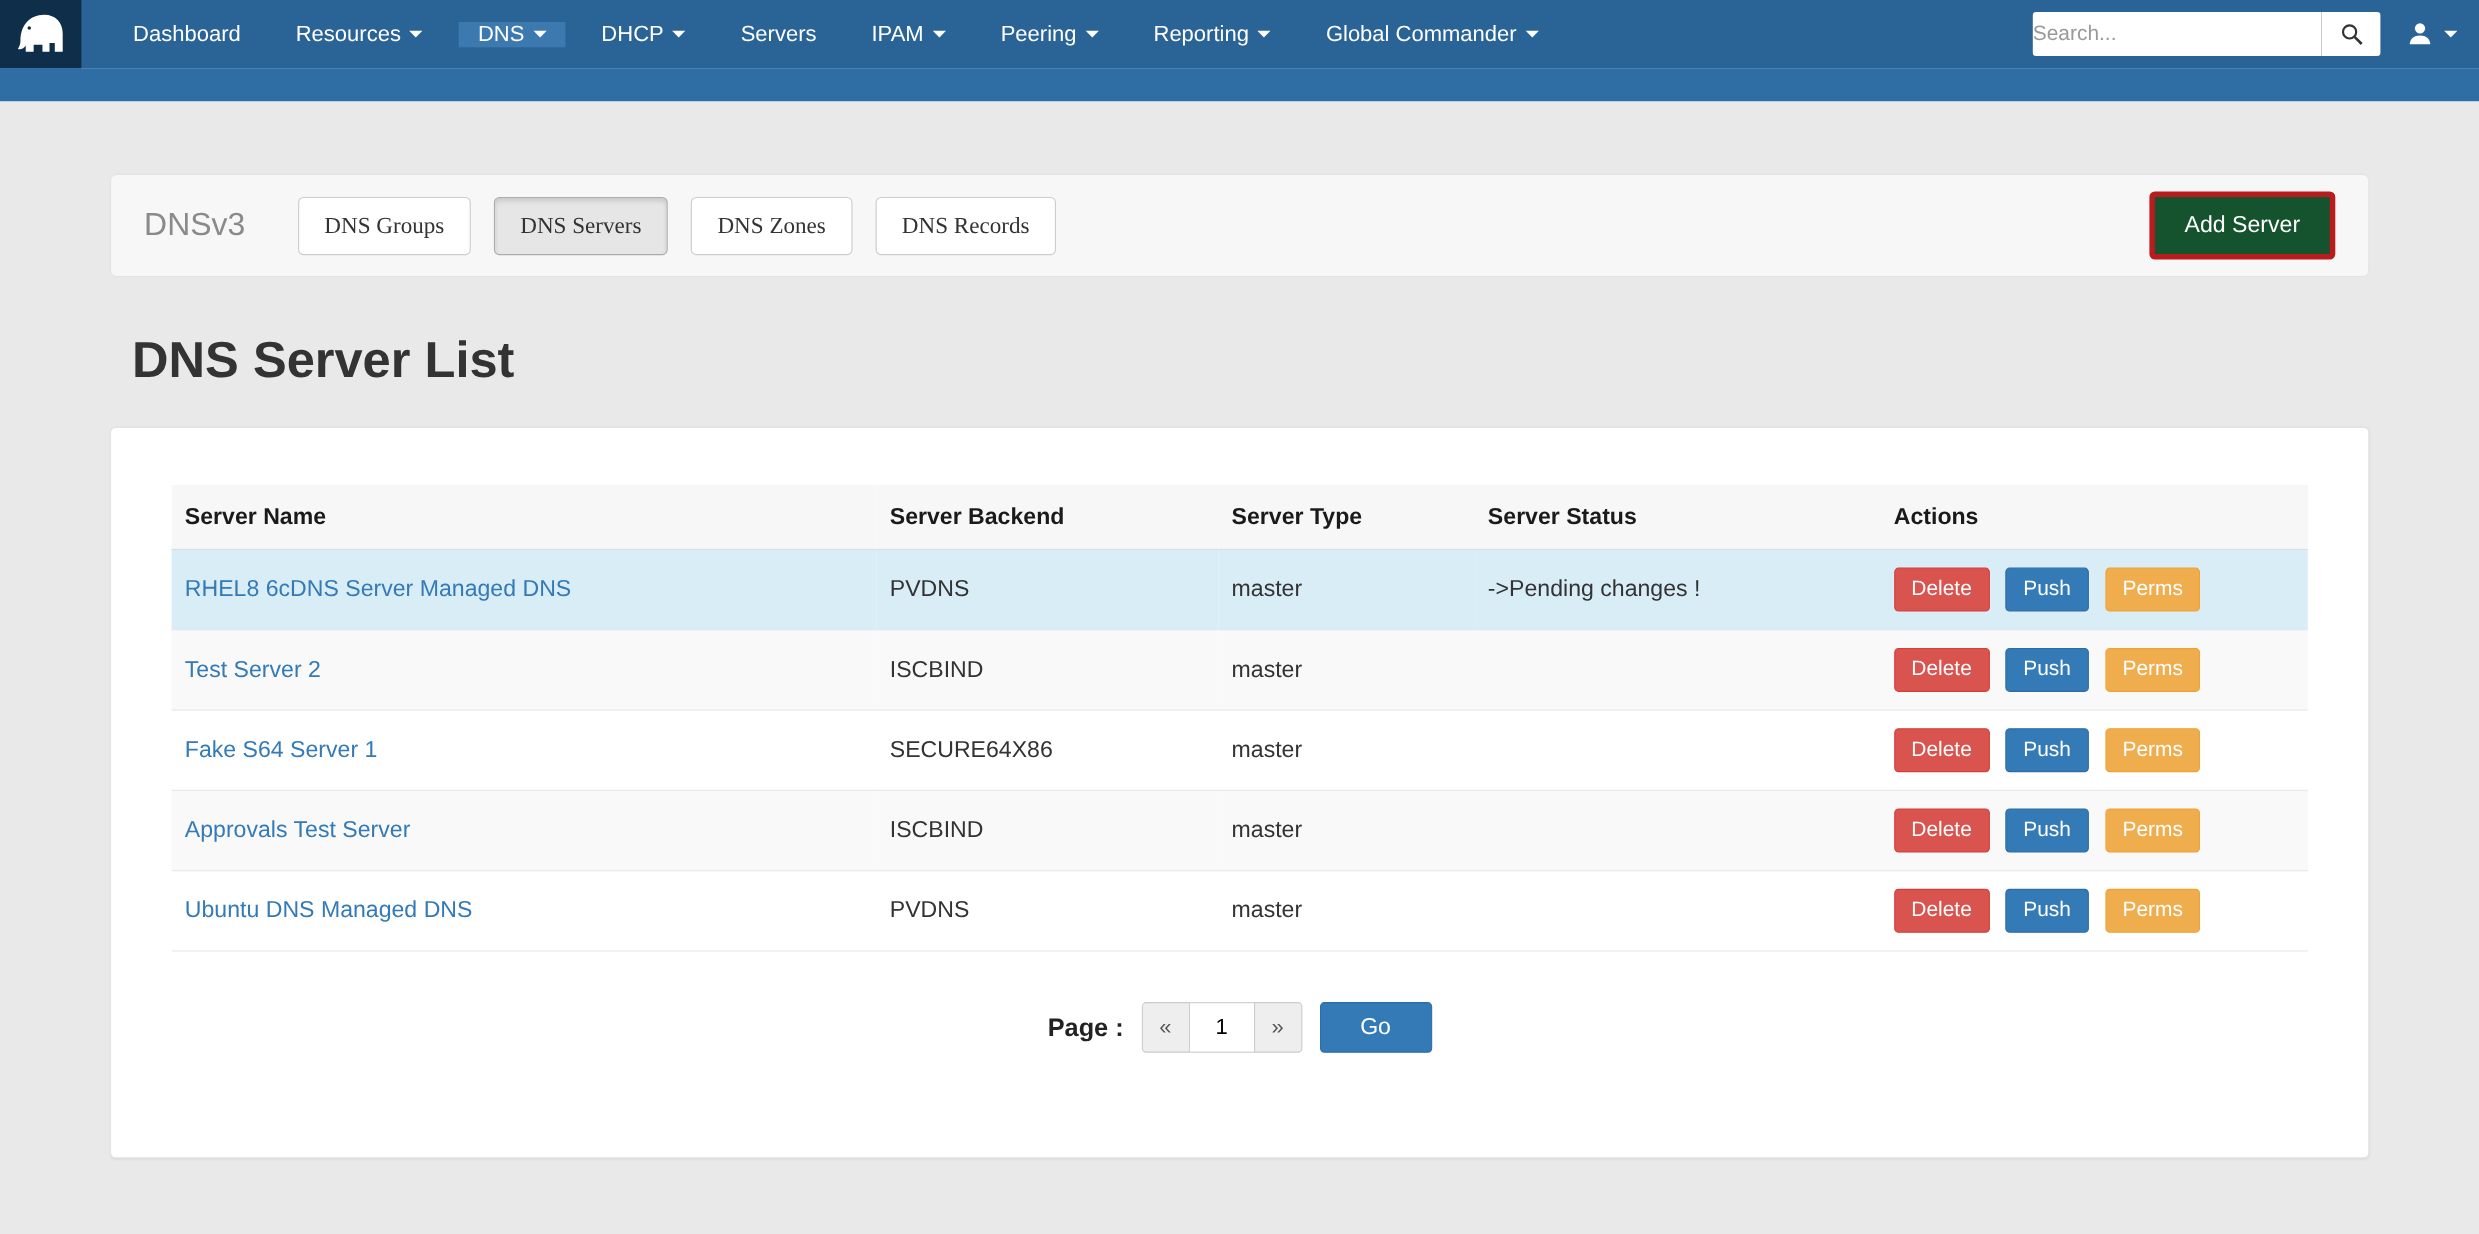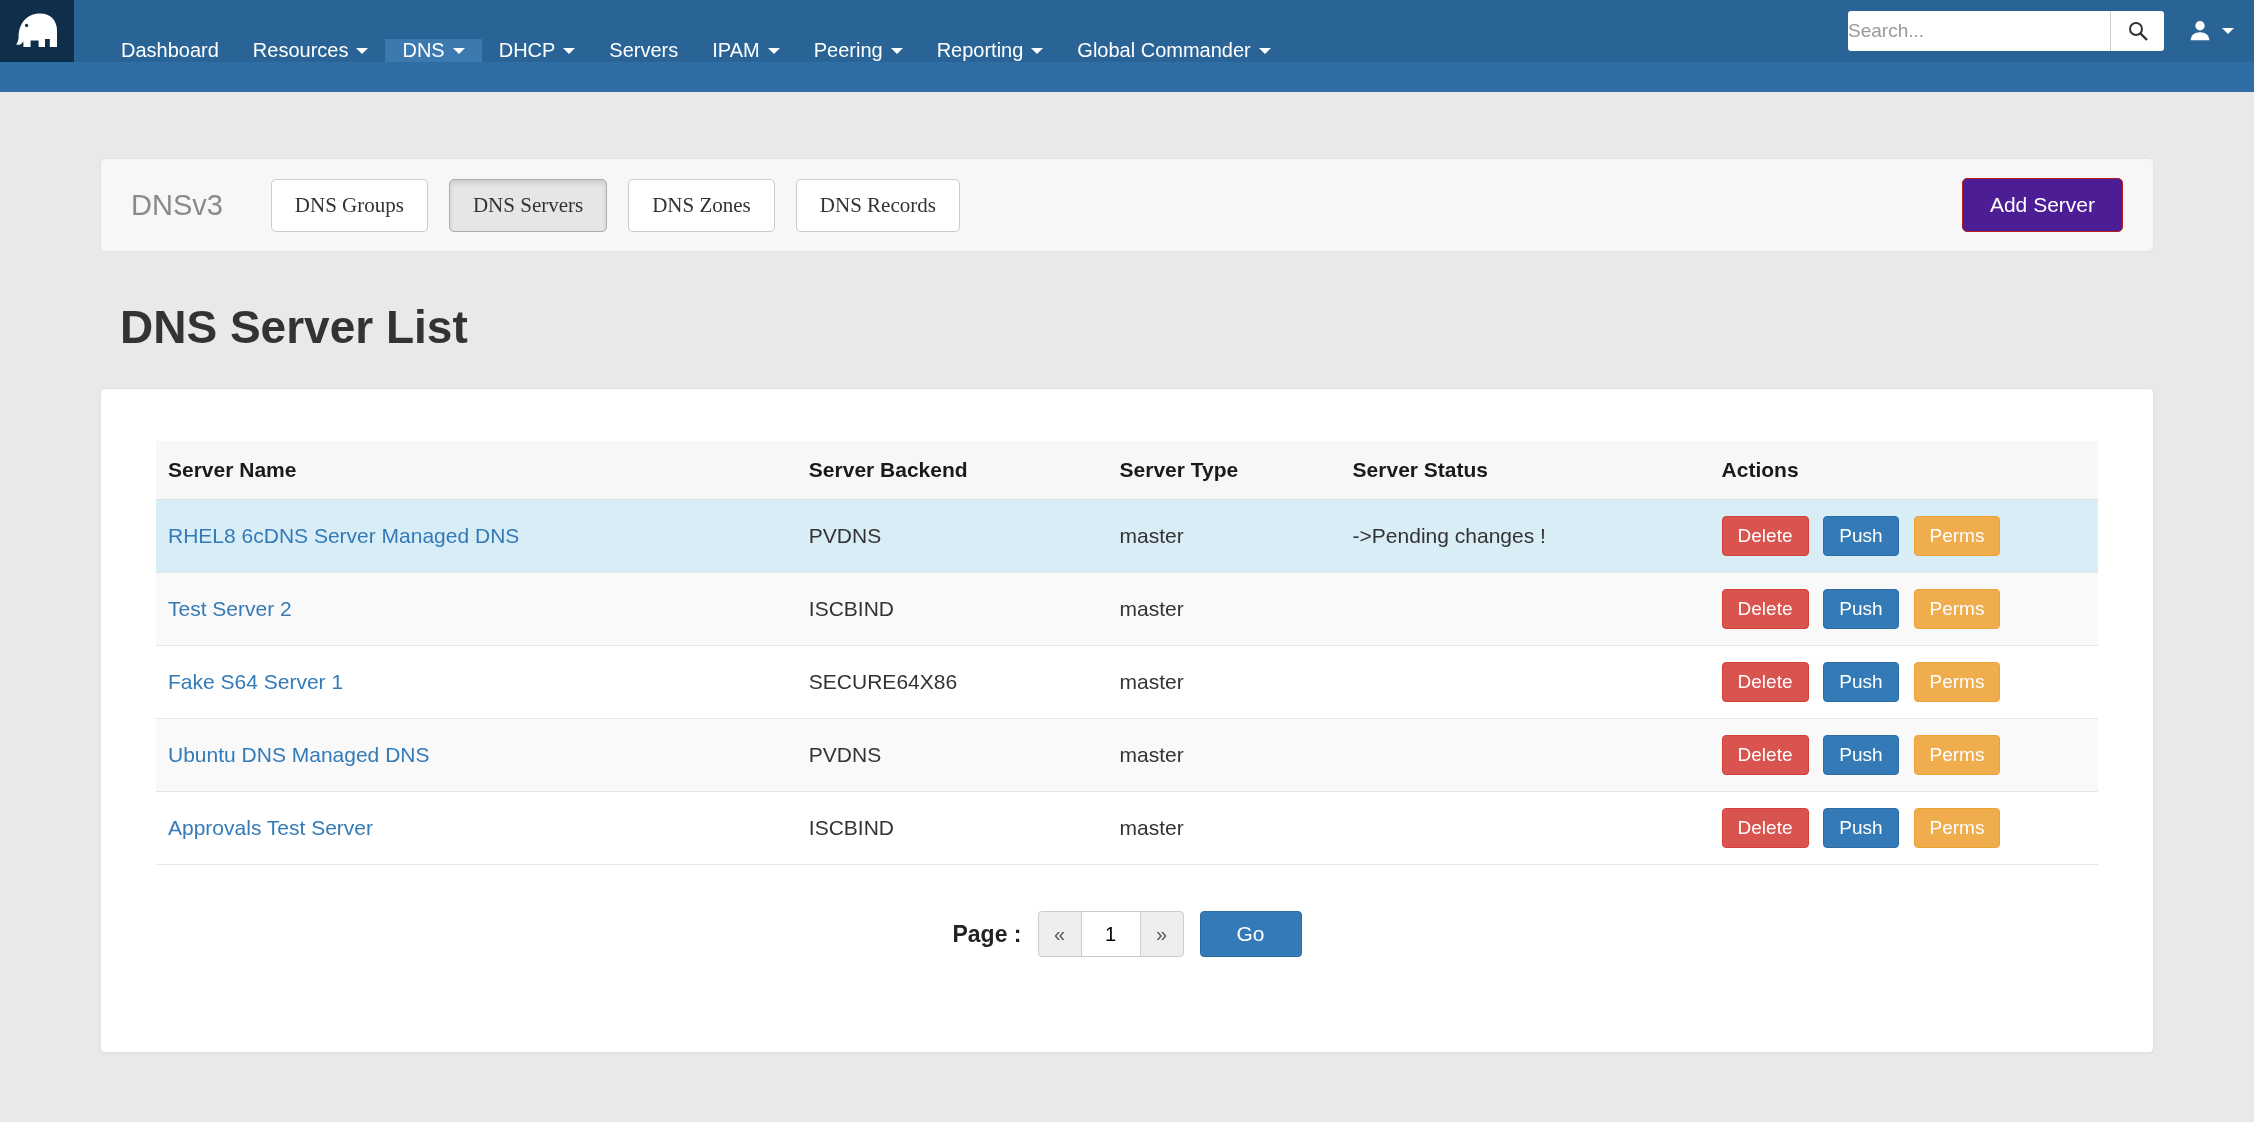--- a/index.html
+++ b/index.html
@@ -6,41 +6,41 @@
   html,body { background:#e9e9e9; }
   body {
     width: 2254px;
     font-family: "Liberation Sans", "DejaVu Sans", sans-serif;
     color:#333;
   }
 
   
   .navbar { height:62px; background:#2a6496; display:flex; align-items:stretch; }
   .brand { width:74px; background:#0f2e49; display:flex; align-items:center; justify-content:center; cursor:pointer; flex:0 0 auto; }
-  .nav-list { display:flex; list-style:none; margin-left:30px; align-items:flex-end; }
+  .nav-list { display:flex; list-style:none; margin-left:30px; align-items:center;gap:16px; }
   .nav-item { display:flex; align-items:center; padding:0 17px; color:#fff; font-size:20px; cursor:pointer; white-space:nowrap; }
   .nav-item.active { background:#3c79ae; }
   .caret { display:inline-block; width:0; height:0; border-left:6px solid transparent; border-right:6px solid transparent; border-top:6px solid #fff; margin-left:8px; }
   .nav-right { margin-left:auto; display:flex; align-items:center; padding-right:20px; }
   .search-group { display:flex; align-items:center; }
   .search-input { width:262px; height:40px; border:none; border-radius:3px 0 0 3px; padding:0 0; font-size:19px; color:#333; outline:none; }
   .search-input::placeholder { color:#999; }
   .search-btn { width:54px; height:40px; background:#fff; border:none; border-left:1px solid #ccc; border-radius:0 3px 3px 0; display:flex; align-items:center; justify-content:center; cursor:pointer; }
   .user-menu { display:flex; align-items:center; margin-left:22px; cursor:pointer; }
   .substrip { height:30px; background:#2f6da5; }
 
   
   main { min-height:1014px; }
   .container { width:2054px; margin:0 auto; }
 
   .subheader { margin-top:66px; background:#f7f7f7; border:1px solid #e3e3e3; border-radius:6px; height:94px; display:flex; align-items:center; padding:0 30px; }
   .dnsv3 { font-size:29px; color:#8a8a8a; margin-right:48px; }
   .tab-btn { font-size:21px; color:#333; background:#fff; border:1px solid #ccc; border-radius:5px; padding:13px 23px; margin-right:21px; cursor:pointer; font-family:Liberation Serif, serif; }
   .tab-btn.active { background:#e6e6e6; border-color:#adadad; box-shadow:inset 0 3px 5px rgba(0,0,0,.125); }
-  .btn-add { margin-left:auto; background:#4c1d95; border:1px solid #b91c1c; color:#fff; font-size:21px; padding:14px 27px; border-radius:5px; cursor:pointer; font-family:inherit; }
+  .btn-add { margin-left:auto; background:#14532d; border:5px solid #b91c1c; color:#fff; font-size:21px; padding:14px 27px; border-radius:5px; cursor:pointer; font-family:inherit; }
 
   .page-title { font-size:46px; font-weight:bold; color:#333; margin:48px 0 34px 20px; }
 
   .card { background:#fff; border:1px solid #e3e3e3; border-radius:5px; padding:52px 55px 95px; box-shadow:0 1px 2px rgba(0,0,0,.05); }
 
   table { width:100%; border-collapse:collapse; font-size:21px; }
   thead th { background:#f7f7f7; text-align:left; font-weight:bold; color:#1a1a1a; padding:17px 12px; border-bottom:1px solid #ddd; }
   tbody td { padding:16px 12px; border-top:1px solid #e7e7e7; vertical-align:middle; }
   tbody tr:first-child td { border-top:none; }
   tbody tr:last-child td { border-bottom:1px solid #e7e7e7; }
@@ -188,33 +188,33 @@
             <td>SECURE64X86</td>
             <td>master</td>
             <td></td>
             <td>
               <button class="btn-sm btn-danger">Delete</button>
               <button class="btn-sm btn-primary">Push</button>
               <button class="btn-sm btn-warning">Perms</button>
             </td>
           </tr>
           <tr class="table-row">
+            <td><a class="server-link">Approvals Test Server</a></td>
+            <td>ISCBIND</td>
+            <td>master</td>
+            <td></td>
+            <td>
+              <button class="btn-sm btn-danger">Delete</button>
+              <button class="btn-sm btn-primary">Push</button>
+              <button class="btn-sm btn-warning">Perms</button>
+            </td>
+          </tr>
+          <tr class="table-row">
             <td><a class="server-link">Ubuntu DNS Managed DNS</a></td>
             <td>PVDNS</td>
-            <td>master</td>
-            <td></td>
-            <td>
-              <button class="btn-sm btn-danger">Delete</button>
-              <button class="btn-sm btn-primary">Push</button>
-              <button class="btn-sm btn-warning">Perms</button>
-            </td>
-          </tr>
-          <tr class="table-row">
-            <td><a class="server-link">Approvals Test Server</a></td>
-            <td>ISCBIND</td>
             <td>master</td>
             <td></td>
             <td>
               <button class="btn-sm btn-danger">Delete</button>
               <button class="btn-sm btn-primary">Push</button>
               <button class="btn-sm btn-warning">Perms</button>
             </td>
           </tr>
         </tbody>
       </table>

